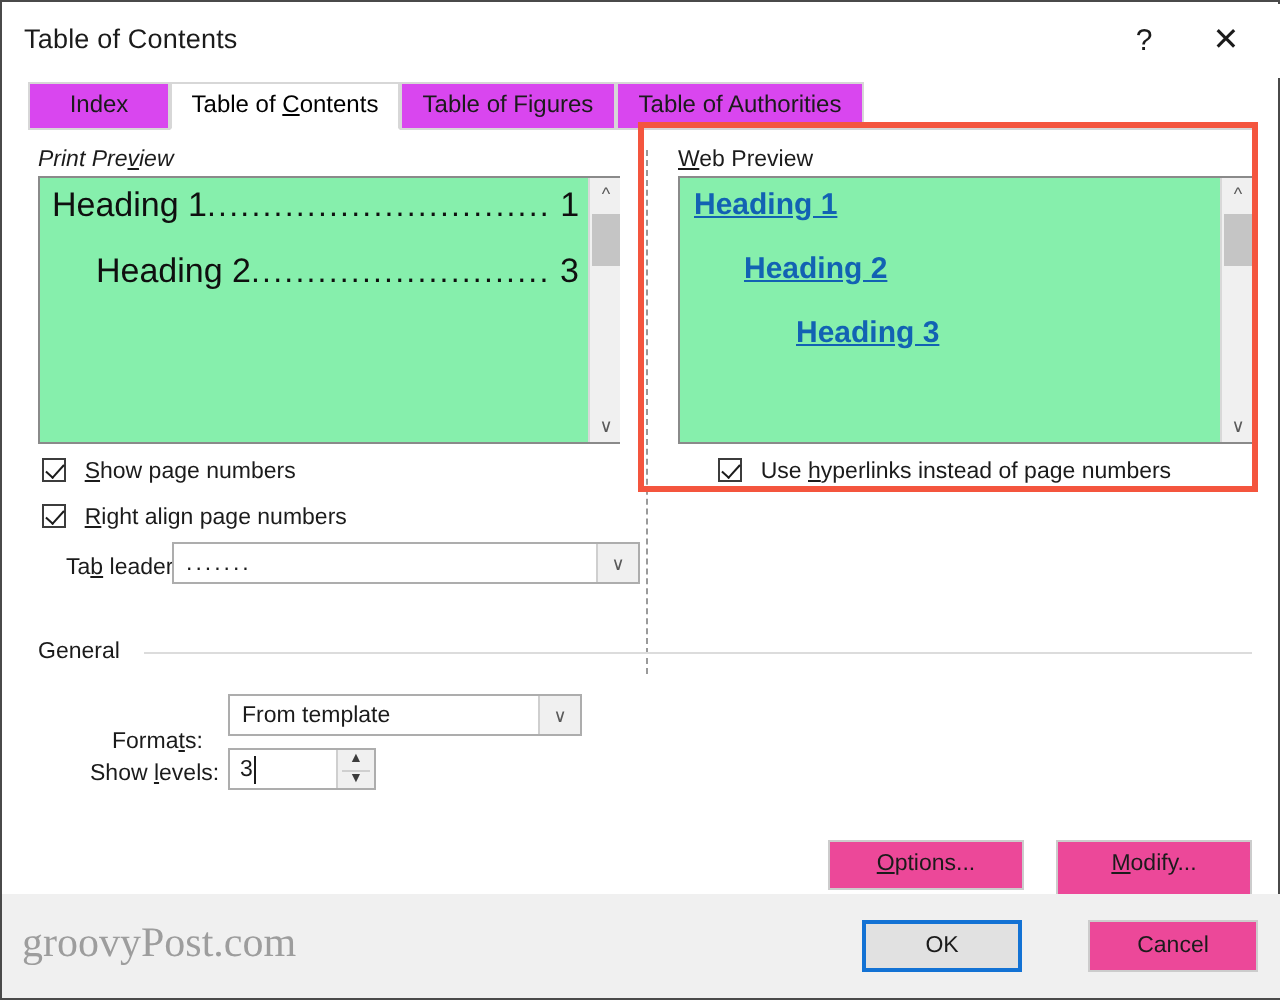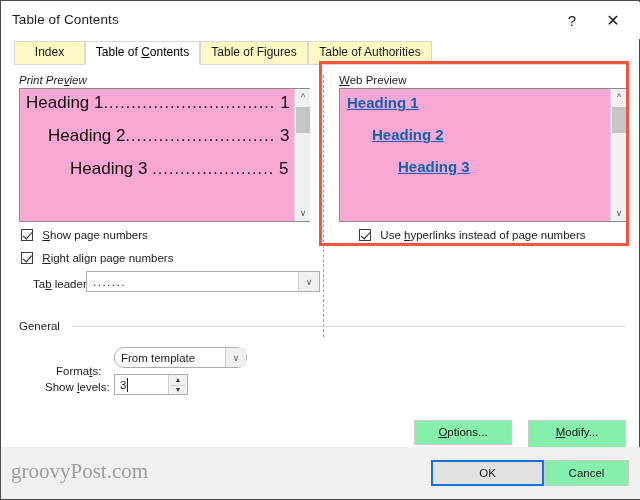--- a/index.html
+++ b/index.html
@@ -55,21 +55,21 @@
     position: absolute;
     left: 13px; top: 40px;
     width: 614px; height: 24px;
   }
   .tab {
     position: absolute;
     top: 0;
     height: 37px;
     box-sizing: border-box;
     border: 1px solid #d7d7d7;
-    background: #fef9c3;
+    background: #d946ef;
     color: #1b1b1b;
     font-size: 12px;
     line-height: 21px;
     text-align: center;
     white-space: nowrap;
     cursor: default;
   }
   .tab.selected {
     background: #ffffff;
     border-bottom: 1px solid #ffffff;
@@ -99,21 +99,21 @@
     color: #1b1b1b;
     white-space: nowrap;
   }
   u.acc { text-decoration: underline; }
 
   
   .preview-box {
     position: absolute;
     box-sizing: border-box;
     border: 1px solid #8a8a8a;
-    background: #f9a8d4;
+    background: #86efac;
     overflow: hidden;
   }
   .print-line {
     position: absolute;
     white-space: nowrap;
     font-size: 17px;
     color: #0f0f0f;
     font-family: "Liberation Sans", sans-serif;
   }
   .pl-dots {
@@ -271,21 +271,21 @@
     position: absolute;
     height: 1px;
     background: #dcdcdc;
   }
 
   
   .btn {
     position: absolute;
     box-sizing: border-box;
     border: 1px solid #cccccc;
-    background: #86efac;
+    background: #ec4899;
     font-size: 11.5px;
     color: #1b1b1b;
     text-align: center;
     cursor: default;
     white-space: nowrap;
   }
   .btn.default {
     border: 2px solid #1372d4;
     background: #e1e1e1;
   }
@@ -355,23 +355,20 @@
 
     <div class="grp-label" style="left:5px; top:9px;font-style:italic;">Print Pre<u class="acc">v</u>iew</div>
 
     <div class="preview-box" style="left:5px; top:23px; width:291px; height:134px;">
       <div class="print-line" style="left:6px; top:4px;">
         <span>Heading 1</span><span class="pl-dots">...............................</span> <span>1</span>
       </div>
       <div class="print-line" style="left:28px; top:37px;">
         <span>Heading 2</span><span class="pl-dots">...........................</span> <span>3</span>
       </div>
-      <div class="print-line" style="left:50px; top:70px;">
-        <span>Heading 3</span> <span class="pl-dots">......................</span> <span>5</span>
-      </div>
     </div>
 
     <div class="vscroll" style="left:280px; top:24px; height:132px;">
       <div class="arrow up">^</div>
       <div class="thumb" style="top:18px; height:26px;"></div>
       <div class="arrow down">∨</div>
     </div>
 
     <div class="cbrow" style="left:7px; top:163px;">
       <span class="cbox checked"></span>
@@ -404,21 +401,21 @@
 
     <div class="cbrow" style="left:327px; top:163px;margin-left:18px;">
       <span class="cbox checked"></span>
       <span class="cblabel">Use <u class="acc">h</u>yperlinks instead of page numbers</span>
     </div>
 
     <div class="grp-label" style="left:5px; top:255px;">General</div>
     <div class="sep-line" style="left:58px; top:261px; width:554px;"></div>
 
     <div class="grp-label" style="left:42px; top:279px;margin-top:21px;">Forma<u class="acc">t</u>s:</div>
-    <div class="combo" style="left:100px; top:282px; width:133px; height:21px;border-radius:10px;">
+    <div class="combo" style="left:100px; top:282px; width:177px; height:21px;">
       <div class="ctext">From template</div>
       <div class="cbtn">∨</div>
     </div>
 
     <div class="grp-label" style="left:31px; top:316px;">Show <u class="acc">l</u>evels:</div>
     <div class="spin" style="left:100px; top:309px; width:74px; height:21px;">
       <div class="stext">3</div>
       <div class="caret"></div>
       <div class="sbtns">
         <div class="sbtn up">▲</div>
@@ -433,21 +430,21 @@
     <div class="btn" style="left:514px; top:355px; width:98px; height:39px; line-height:23px;">
       <span><u class="acc">M</u>odify...</span>
     </div>
 
   </div>
 
   <div id="redbox" style="left:318px; top:60px; width:310px; height:185px;"></div>
 
   <div id="footer">
     <div id="watermark">groovyPost.com</div>
-    <div class="btn default" style="left:430px; top:13px; width:113px; height:26px; line-height:22px;">
+    <div class="btn default" style="left:430px; top:13px; width:80px; height:26px; line-height:22px;">
       <span>OK</span>
     </div>
     <div class="btn" style="left:543px; top:13px; width:85px; height:26px; line-height:24px;">
       <span>Cancel</span>
     </div>
   </div>
 
 </div>
 
 </body></html>

